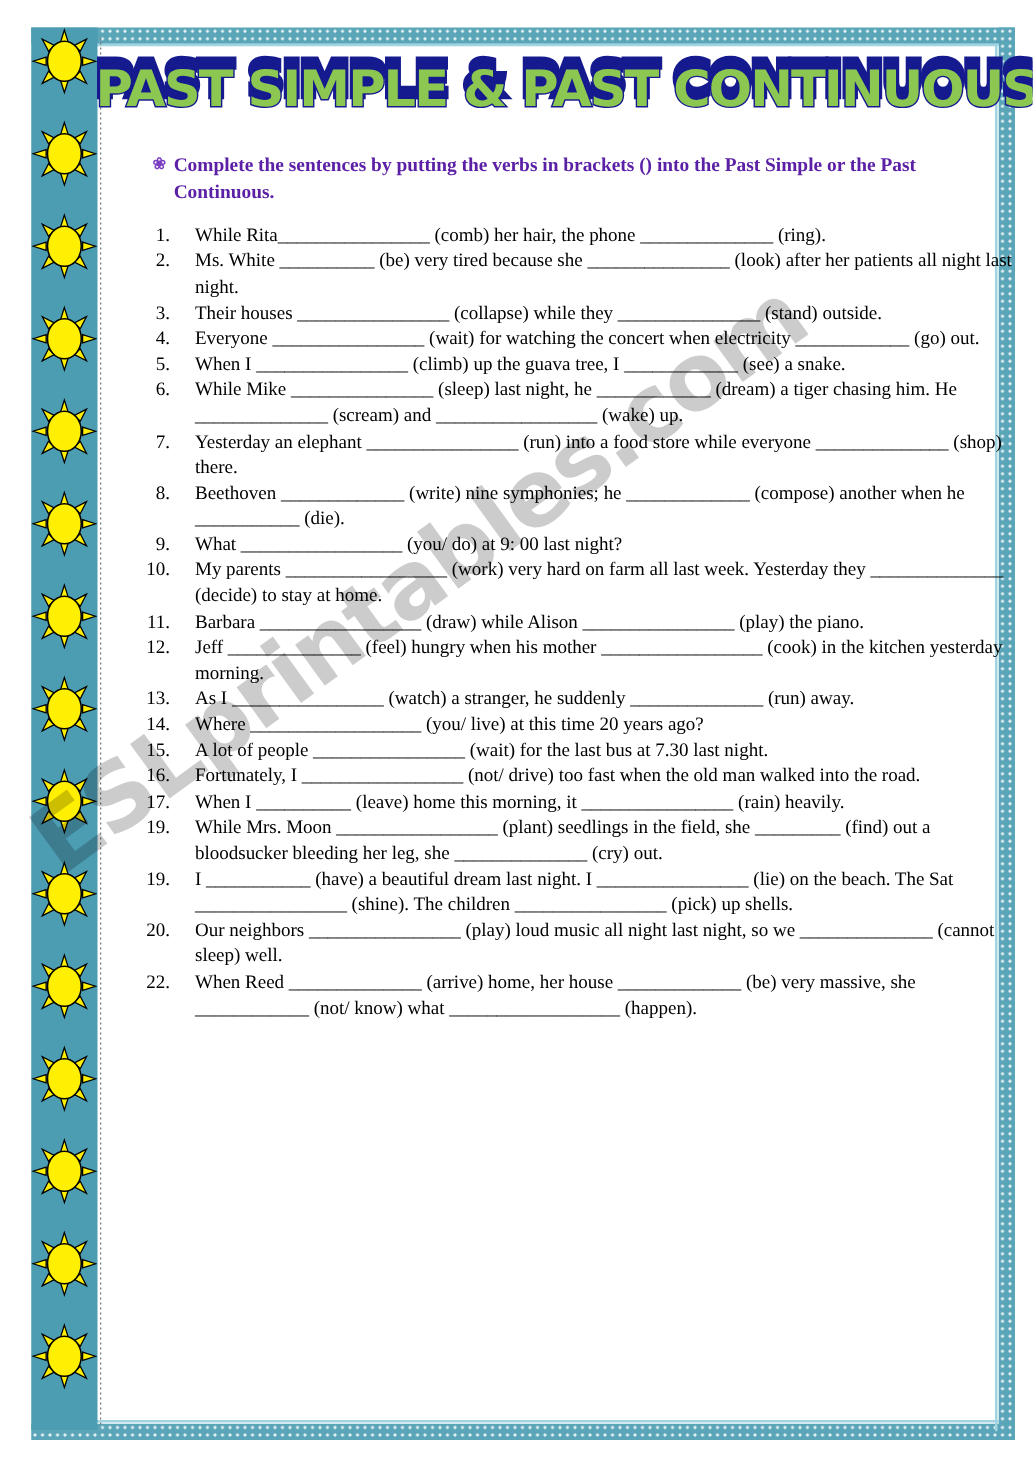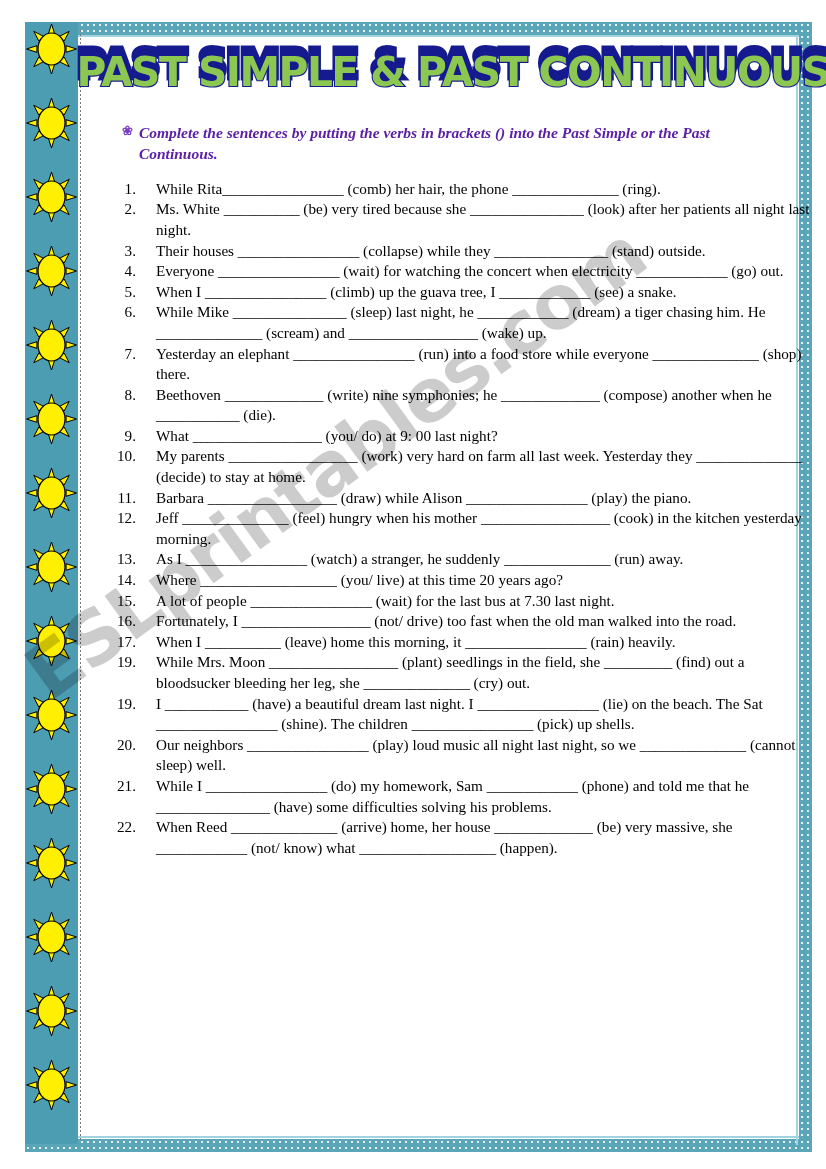--- a/index.html
+++ b/index.html
@@ -132,21 +132,21 @@
     width: 640px;
   }
   #instruction-bullet {
     flex: 0 0 auto;
     margin-right: 6px;
     margin-top: 2px;
     line-height: 1;
     color: #7c3fc4;
     font-size: 13px;
   }
-  #instruction-text { flex: 1 1 auto; font-style: italic; }
+  #instruction-text { flex: 1 1 auto; }
 
   
   #exercises {
     margin: 14px 0 0 14px;
     width: 700px;
     font-size: 15.2px;
     line-height: 1.355;
     color: #000;
   }
   .ex-row {
@@ -489,23 +489,19 @@
         </div>
         <div class="ex-row">
           <div class="ex-num">19.</div>
           <div class="ex-body">I ___________ (have) a beautiful dream last night. I ________________ (lie) on the beach. The Sat ________________ (shine). The children ________________ (pick) up shells.</div>
         </div>
         <div class="ex-row">
           <div class="ex-num">20.</div>
           <div class="ex-body">Our neighbors ________________ (play) loud music all night last night, so we ______________ (cannot sleep) well.</div>
         </div>
         <div class="ex-row">
-          <div class="ex-num">21.</div>
-          <div class="ex-body">While I ________________ (do) my homework, Sam ____________ (phone) and told me that he _______________ (have) some difficulties solving his problems.</div>
-        </div>
-        <div class="ex-row">
           <div class="ex-num">22.</div>
           <div class="ex-body">When Reed ______________ (arrive) home, her house _____________ (be) very massive, she ____________ (not/ know) what __________________ (happen).</div>
         </div>
       </div>
 
   </div>
 </div>
 
 </body></html>

